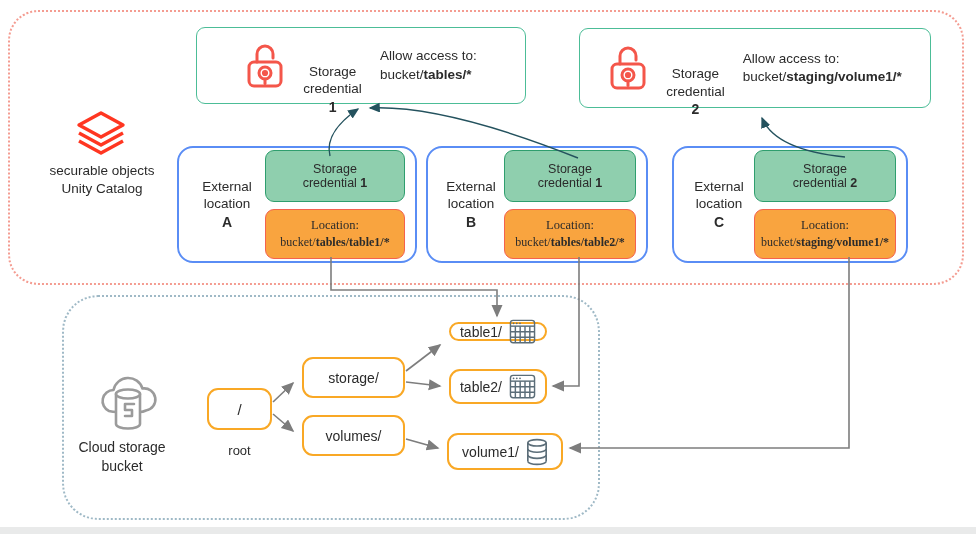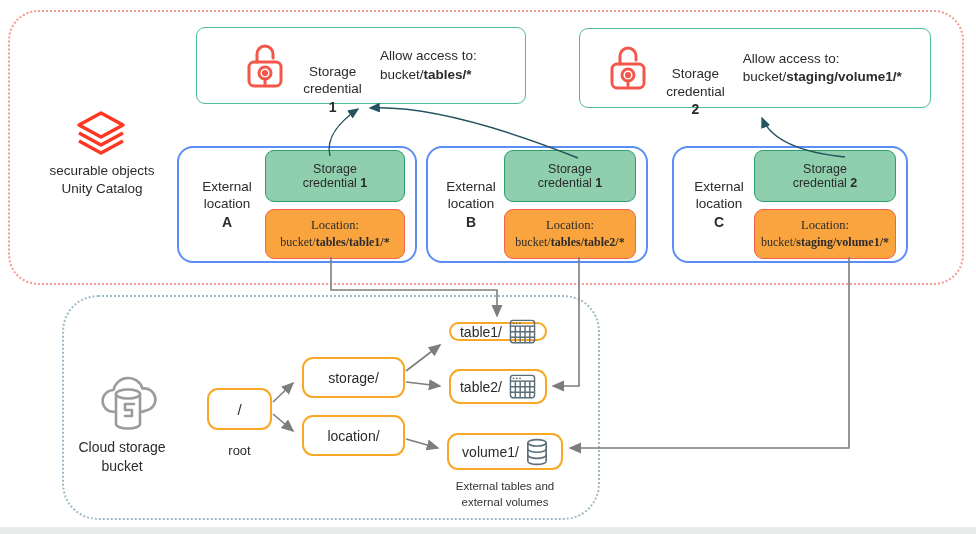--- a/index.html
+++ b/index.html
@@ -160,21 +160,21 @@
 
   <div class="abs node" style="left:207px;top:388px;width:65px;height:42px;font-size:15px;">
     <span>/</span>
   </div>
   <div class="abs caption" style="left:207px;top:443px;width:65px;">root</div>
 
   <div class="abs node" style="left:302px;top:357px;width:103px;height:41px;">
     <span>storage/</span>
   </div>
   <div class="abs node" style="left:302px;top:415px;width:103px;height:41px;">
-    <span>location/</span>
+    <span>volumes/</span>
   </div>
 
   <div class="abs node" style="left:449px;top:322px;width:98px;height:19px;">
     <span>table1/</span>
     <svg width="27" height="25" viewBox="0 0 30 28">
       <g fill="none" stroke="#5b6d78" stroke-width="1.6">
         <rect x="1.5" y="1.5" width="27" height="25" rx="3"></rect>
         <path d="M1.5,8 H28.5"></path>
         <path d="M7,8 V26.5 M12.4,8 V26.5 M17.8,8 V26.5 M23.2,8 V26.5"></path>
         <path d="M1.5,14.2 H28.5 M1.5,20.4 H28.5"></path>
@@ -208,24 +208,20 @@
       <g fill="none" stroke="#5b6d78" stroke-width="1.8">
         <ellipse cx="12" cy="5" rx="10" ry="3.5"></ellipse>
         <path d="M2,5 V25 M22,5 V25"></path>
         <path d="M2,25 a10,3.5 0 0 0 20,0"></path>
         <path d="M2,11.8 a10,3.5 0 0 0 20,0"></path>
         <path d="M2,18.4 a10,3.5 0 0 0 20,0"></path>
       </g>
     </svg>
   </div>
 
-  <div class="abs small-caption" style="left:430px;top:479px;width:150px;">
-    <div>External tables and</div>
-    <div>external volumes</div>
-  </div>
 
   <svg class="abs overlay" width="976" height="534" viewBox="0 0 976 534">
     <defs>
       <marker id="ah-gray" markerWidth="9" markerHeight="8" refX="7" refY="3.5" orient="auto">
         <path d="M0,0 L8,3.5 L0,7 z" fill="#7d7d7d"></path>
       </marker>
       <marker id="ah-teal" markerWidth="9" markerHeight="8" refX="7" refY="3.5" orient="auto">
         <path d="M0,0 L8,3.5 L0,7 z" fill="#24525e"></path>
       </marker>
     </defs>

